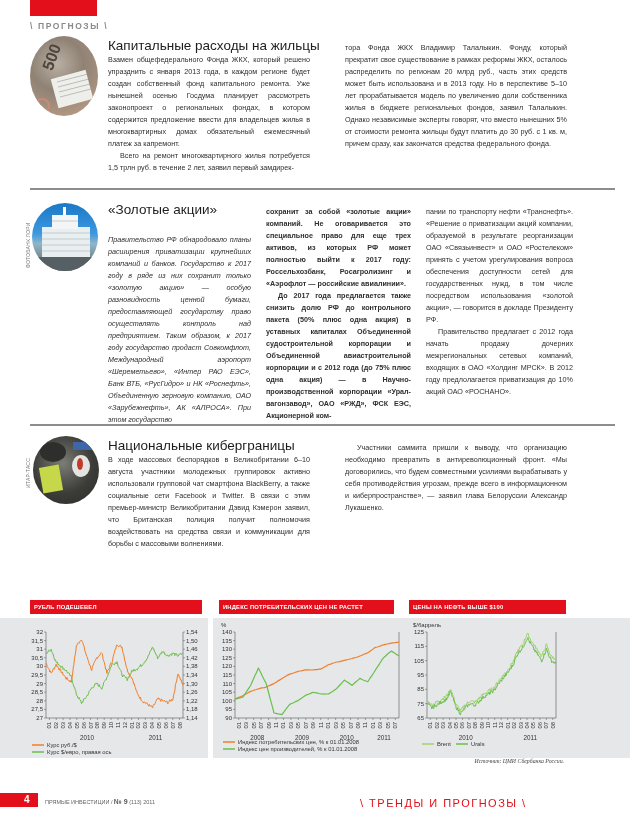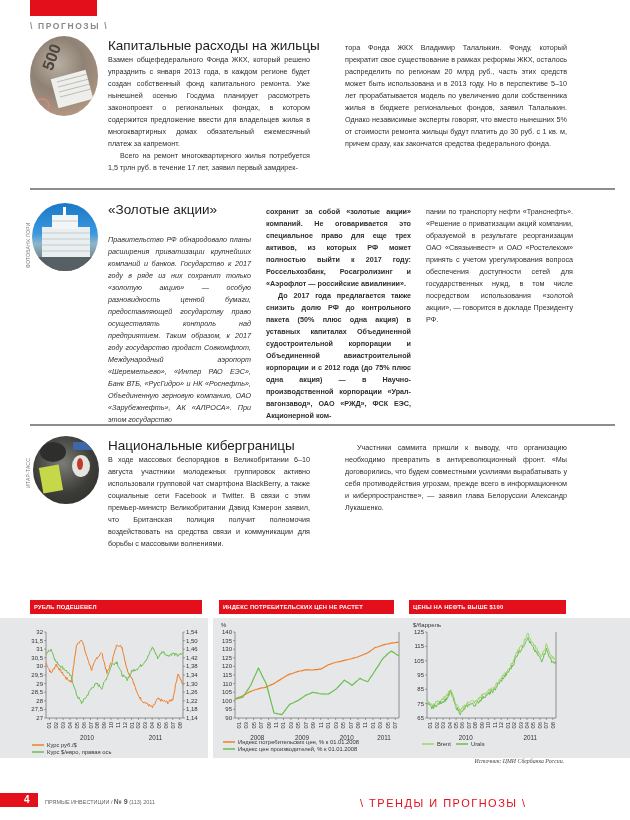--- a/index.html
+++ b/index.html
@@ -39,21 +39,21 @@
         <line x1="29" y1="56" x2="60" y2="48"></line>
         <line x1="30" y1="61" x2="61" y2="53"></line>
       </g>
     <text x="10" y="30" font-size="16" font-weight="bold" fill="#4e463d" font-family="Liberation Sans, sans-serif" transform="rotate(-70 20 24)">500</text>
     <circle cx="12" cy="70" r="7" fill="none" stroke="#c98a79" stroke-width="2"></circle>
   </svg>
 </div>
 <div class="art-title" style="left:108px;top:38px;">Капитальные расходы на жильцы</div>
 <div class="col" style="left:108px;top:54px;width:202px;">
   <p>Взамен общефедерального Фонда ЖКХ, который решено упразднить с января 2013 года, в каждом регионе будет создан собственный фонд капитального ремонта. Уже нынешней осенью Госдума планирует рассмотреть законопроект о региональных фондах, в котором содержится предложение ввести для владельцев жилья в многоквартирных домах обязательный ежемесячный платеж за капремонт.</p>
-  <p class="indent">Всего на ремонт многоквартирного жилья потребуется 1,5 трлн руб. в течение 17 лет, заявил первый замдирек-</p>
+  <p class="indent">Всего на ремонт многоквартирного жилья потребуется 1,5 трлн руб. в течение 2 лет, заявил первый замдирек-</p>
 </div>
 <div class="col" style="left:345px;top:42px;width:222px;">
   <p>тора Фонда ЖКХ Владимир Талалыкин. Фонду, который прекратит свое существование в рамках реформы ЖКХ, осталось распределить по регионам 20 млрд руб., часть этих средств может быть использована и в 2013 году. Но в перспективе 5–10 лет прорабатывается модель по увеличению доли собственника жилья в бюджете региональных фондов, заявил Талалыкин. Однако независимые эксперты говорят, что вместо нынешних 5% от стоимости ремонта жильцы будут платить до 30 руб. с 1 кв. м, причем сразу, как закончатся средства федерального фонда.</p>
 </div>
 <div class="divider" style="top:188px;"></div>
 
 <div class="photo" style="left:32px;top:203px;width:66px;height:68px;background:linear-gradient(#1b78c6 0%, #3c98df 45%, #8fb6c9 60%, #6f7f86 85%, #49545a 100%);">
   <svg width="66" height="68">
     <rect x="10" y="24" width="48" height="30" fill="#e9eef0"></rect>
     <rect x="20" y="12" width="26" height="14" fill="#f3f5f6"></rect>
@@ -72,20 +72,21 @@
 <div class="art-title" style="left:108px;top:202px;text-align:right;">«Золотые акции»</div>
 <div class="col" style="left:108px;top:234px;width:143px;font-style:italic;">
   <p>Правительство РФ обнародовало планы расширения приватизации крупнейших компаний и банков. Государство к 2017 году в ряде из них сохранит только «золотую акцию» — особую разновидность ценной бумаги, предоставляющей государству право осуществлять контроль над предприятием. Таким образом, к 2017 году государство продаст Совкомфлот, Международный аэропорт «Шереметьево», «Интер РАО ЕЭС», Банк ВТБ, «РусГидро» и НК «Роснефть», Объединенную зерновую компанию, ОАО «Зарубежнефть», АК «АЛРОСА». При этом государство</p>
 </div>
 <div class="col" style="left:266px;top:206px;width:145px;font-weight:bold;">
   <p>сохранит за собой «золотые акции» компаний. Не оговаривается это специальное право для еще трех активов, из которых РФ может полностью выйти к 2017 году: Россельхозбанк, Росагролизинг и «Аэрофлот — российские авиалинии».</p>
   <p class="indent">До 2017 года предлагается также снизить долю РФ до контрольного пакета (50% плюс одна акция) в уставных капиталах Объединенной судостроительной корпорации и Объединенной авиастроительной корпорации и с 2012 года (до 75% плюс одна акция) — в Научно-производственной корпорации «Урал-вагонзавод», ОАО «РЖД», ФСК ЕЭС, Акционерной ком-</p>
 </div>
 <div class="col" style="left:426px;top:206px;width:147px;">
   <p>пании по транспорту нефти «Транснефть». «Решение о приватизации акций компании, образуемой в результате реорганизации ОАО «Связьинвест» и ОАО «Ростелеком» принять с учетом урегулирования вопроса обеспечения доступности сетей для государственных нужд, в том числе посредством использования «золотой акции», — говорится в докладе Президенту РФ.</p>
+  <p class="indent">Правительство предлагает с 2012 года начать продажу дочерних межрегиональных сетевых компаний, входящих в ОАО «Холдинг МРСК». В 2012 году предлолагается приватизация до 10% акций ОАО «РОСНАНО».</p>
 </div>
 <div class="divider" style="top:424px;"></div>
 
 <div class="photo" style="left:33px;top:436px;width:66px;height:68px;background:radial-gradient(circle at 45% 40%, #7d7d77 0%, #3c3c38 55%, #2a2a28 100%);">
   <svg width="66" height="68">
     <ellipse cx="20" cy="16" rx="13" ry="10" fill="#2e2e2d"></ellipse>
     <rect x="8" y="30" width="20" height="26" fill="#c6d84a" transform="rotate(-10 18 43)"></rect>
     <ellipse cx="48" cy="30" rx="9" ry="11" fill="#e4e4e0"></ellipse>
     <ellipse cx="47" cy="28" rx="3" ry="6" fill="#c23b2a"></ellipse>
     <rect x="40" y="6" width="22" height="8" fill="#3d67a8"></rect>

